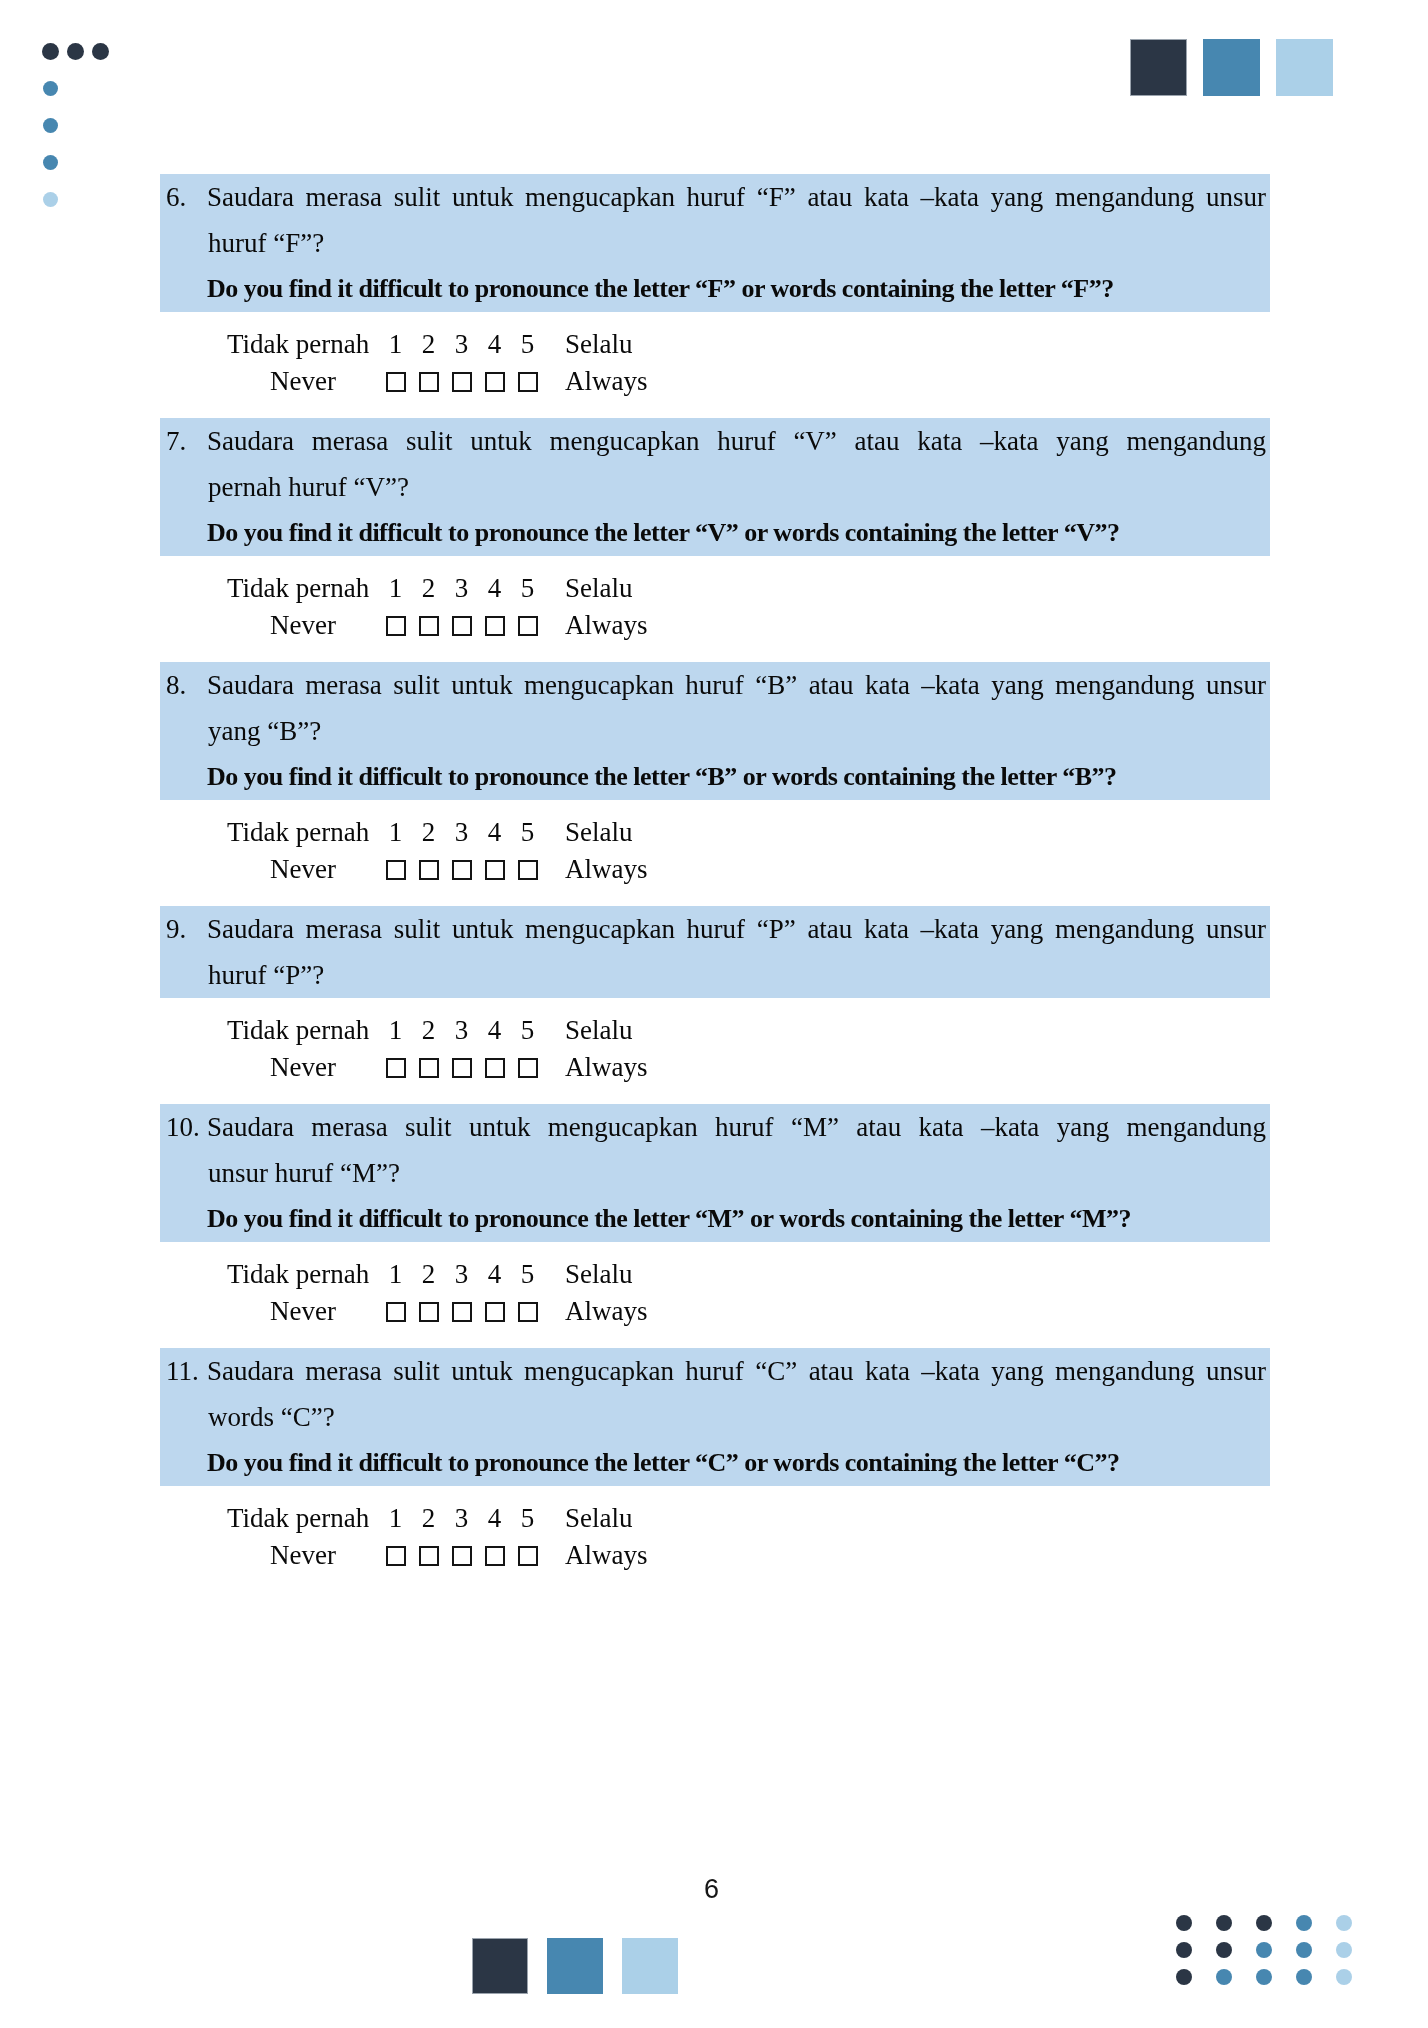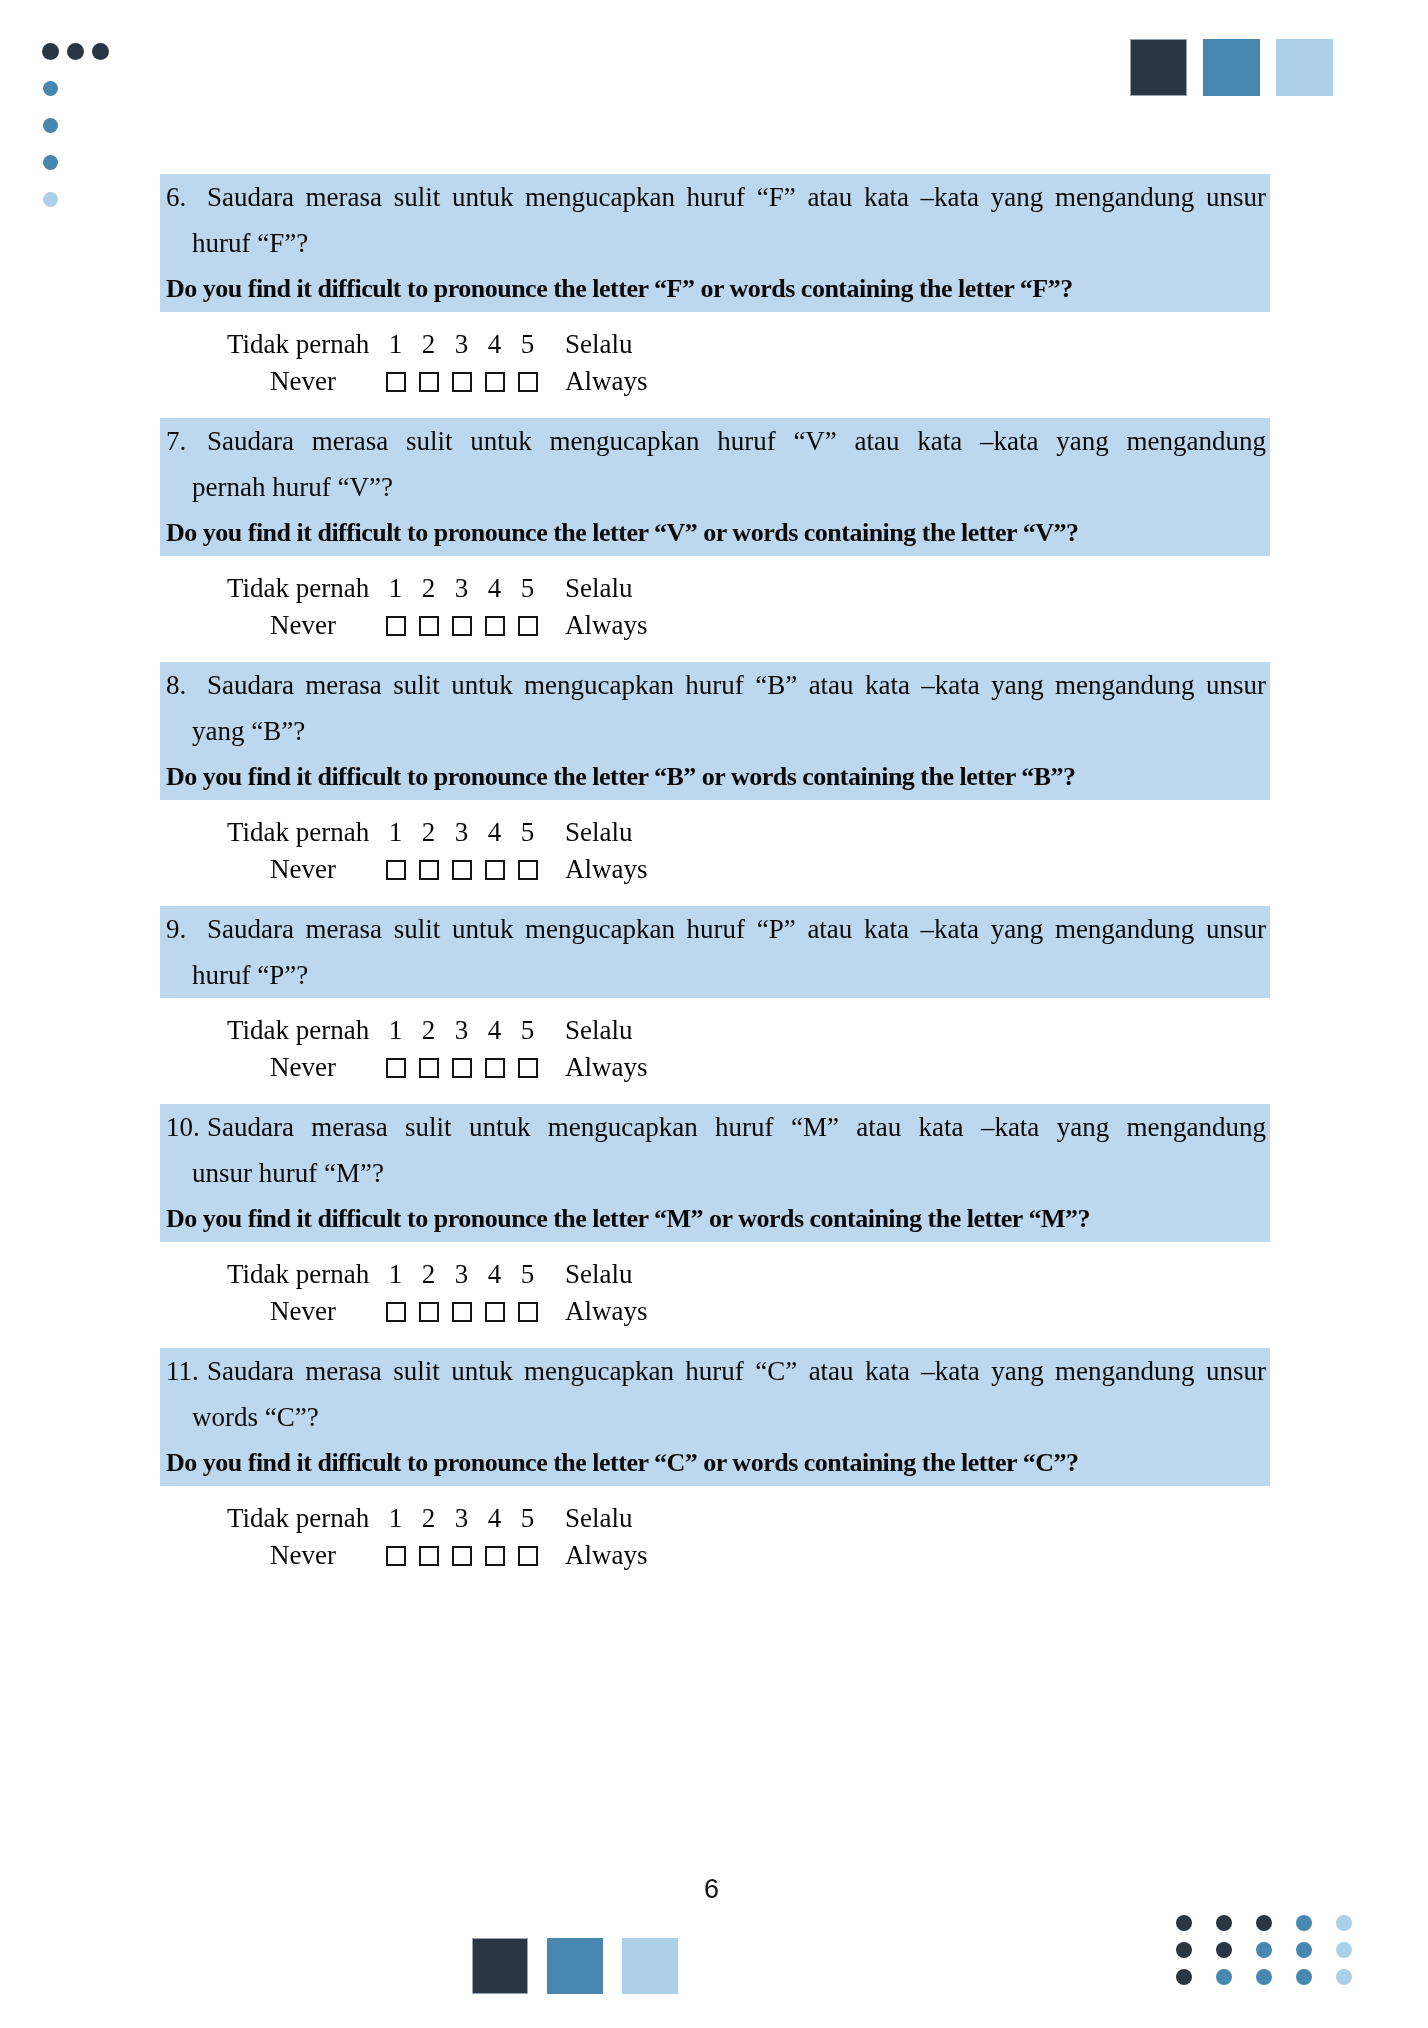--- a/index.html
+++ b/index.html
@@ -49,22 +49,23 @@
     background:var(--highlight);
     box-sizing:border-box;
     width:100%;
     padding:0 4px 0 6px;
     font-size:27px;
     line-height:46px;
   }
   .q-line1{display:flex;}
   .q-num{flex:0 0 41px;}
   .q-line1-text{flex:1 1 auto;text-align:justify;text-align-last:justify;}
-  .q-line2{margin-left:26px;}
+  .q-line2{margin-left:42px;}
   .q-english{
+    margin-left:41px;
     font-weight:bold;
     font-size:26px;
     letter-spacing:-0.5px;
   }
 
   .scale{margin:14px 0 18px 67px;font-size:27px;}
   .scale-row{display:flex;align-items:center;height:37px;line-height:37px;}
   .s-left{flex:0 0 152px;}
   .s-left.center{text-align:center;}
   .s-cell{flex:0 0 33px;text-align:center;}

